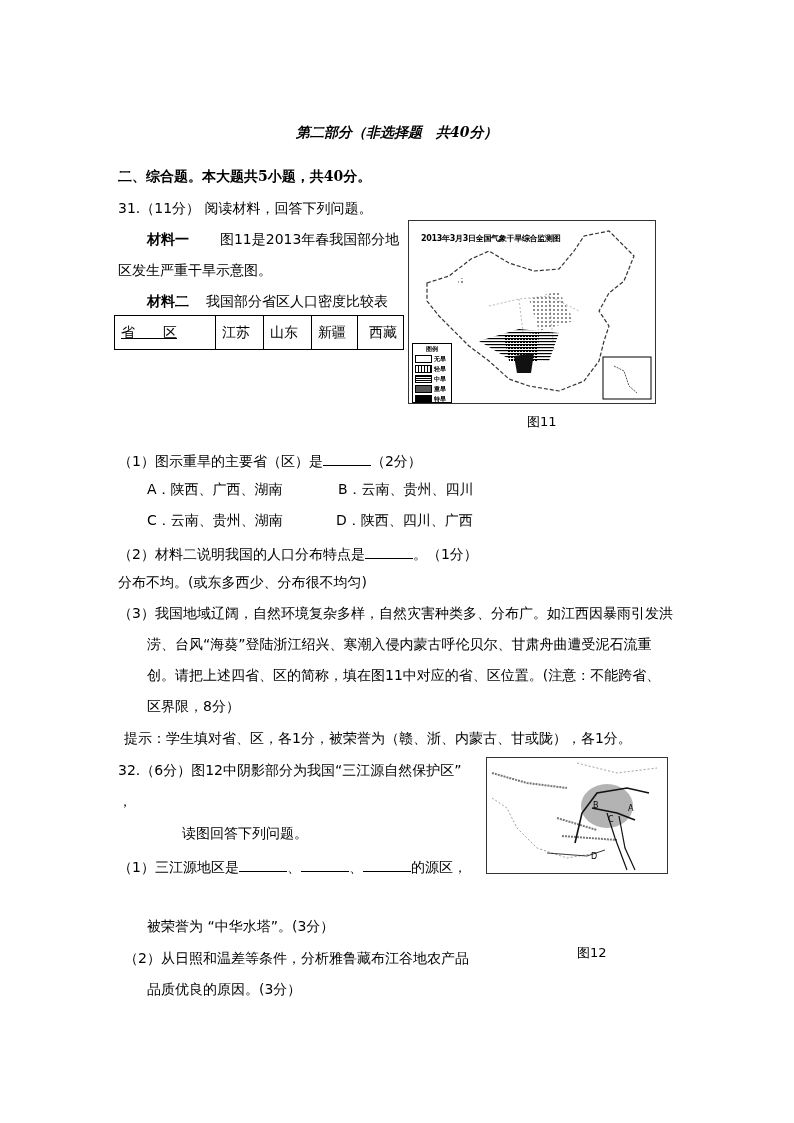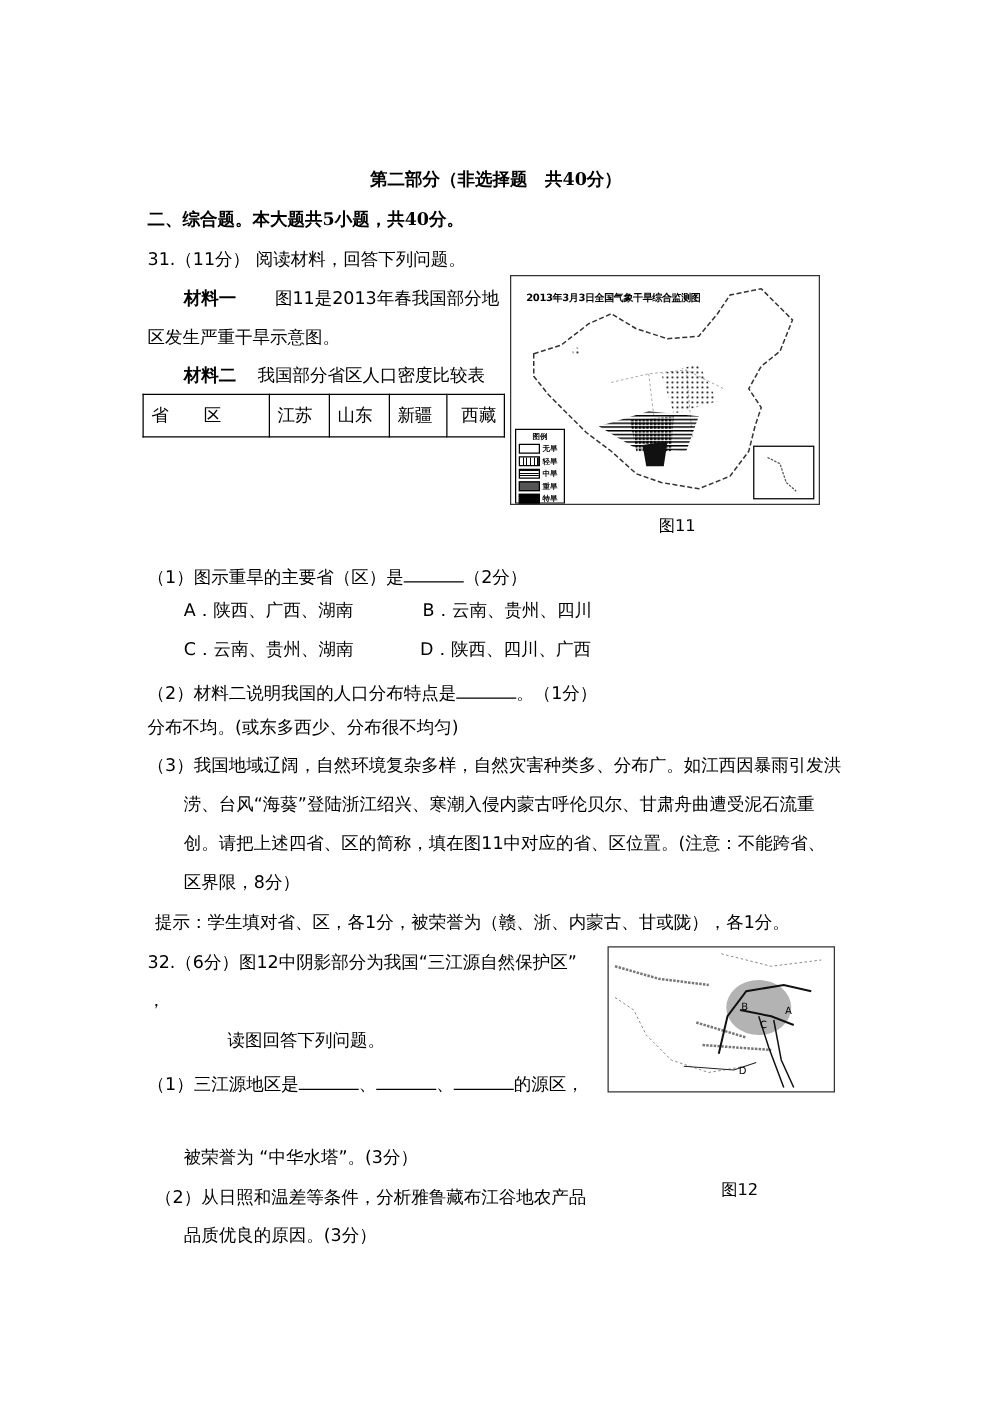--- a/index.html
+++ b/index.html
@@ -17,42 +17,42 @@
     .map-title { position: absolute; left: 12px; top: 12px; font-size: 8px; font-weight: bold; letter-spacing: -0.3px; }
     .legend { position: absolute; left: 3px; top: 122px; width: 38px; height: 58px; border: 1px solid #000; background: #fff; font-size: 6px; font-weight: bold; }
     .legend .lt { text-align: center; margin-top: 1px; }
     .legend .row { display: flex; align-items: center; height: 10px; margin-left: 2px; }
     .legend .sw { width: 15px; height: 6px; border: 1px solid #000; margin-right: 2px; }
     .caption { font-size: 13px; }
   </style>
 </head>
 <body>
 
-<div class="abs bold" style="left:296px; top:137px; font-size:14px;">第二部分（非选择题　共40分）</div>
+<div class="abs bold" style="left:296px; top:125px; font-size:14px;font-style:italic;">第二部分（非选择题　共40分）</div>
 <div class="abs bold" style="left:118px; top:169px; font-size:14px;">二、综合题。本大题共5小题，共40分。</div>
 
 <div class="abs" style="left:118px; top:201px;">31.（11分） 阅读材料，回答下列问题。</div>
 
 <div class="abs" style="left:147px; top:232px;">
   <span class="bold">材料一</span>
   <span style="display:inline-block;width:22px;"></span>
   <span>图11是2013年春我国部分地</span>
 </div>
 <div class="abs" style="left:118px; top:263px;">区发生严重干旱示意图。</div>
 
 <div class="abs" style="left:147px; top:294px;">
   <span class="bold">材料二</span>
   <span style="display:inline-block;width:8px;"></span>
   <span>我国部分省区人口密度比较表</span>
 </div>
 
 <table class="pop">
   <tbody>
       <tr class="h">
-    <td style="width:88px;">省　　区</td>
+    <td style="width:88px;text-decoration:underline;">省　　区</td>
     <td style="width:35px;">江苏</td>
     <td style="width:35px;">山东</td>
     <td style="width:33px;">新疆</td>
     <td style="width:33px;text-align:right;">西藏</td>
   </tr>
 </tbody>
   </table>
 
 <div class="map11">
   <svg width="246" height="182" style="position:absolute;left:0;top:0;">

